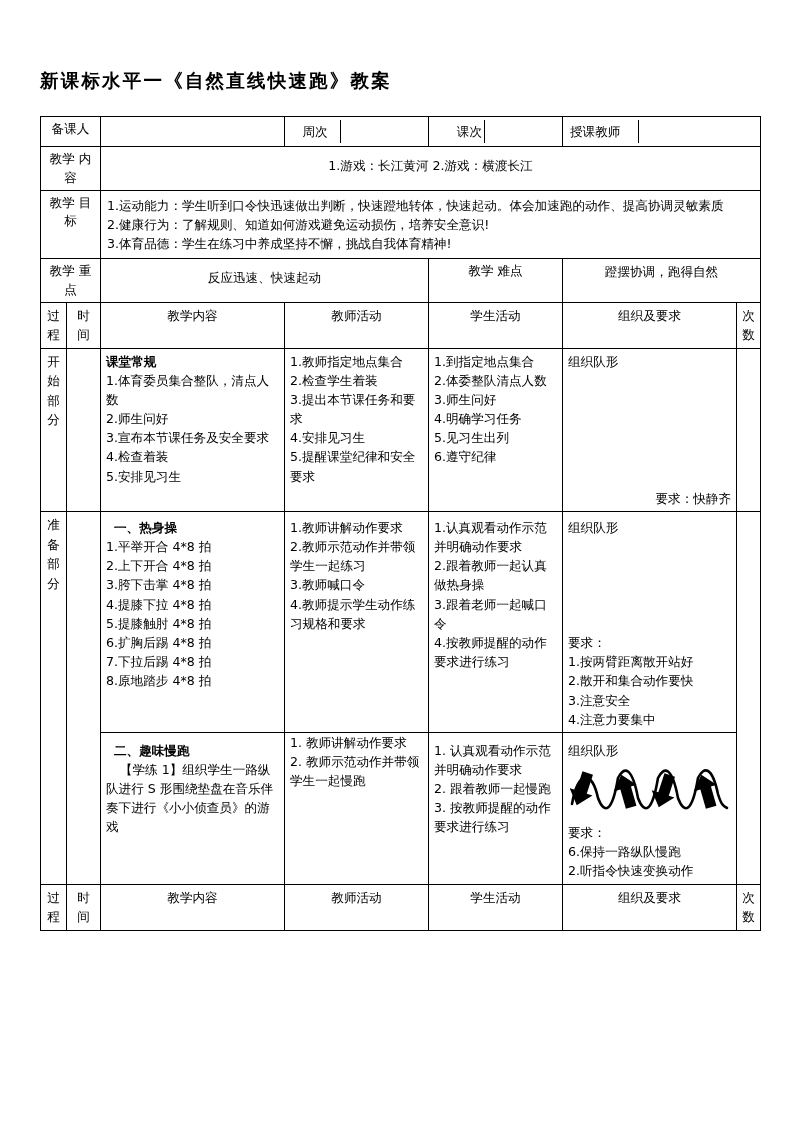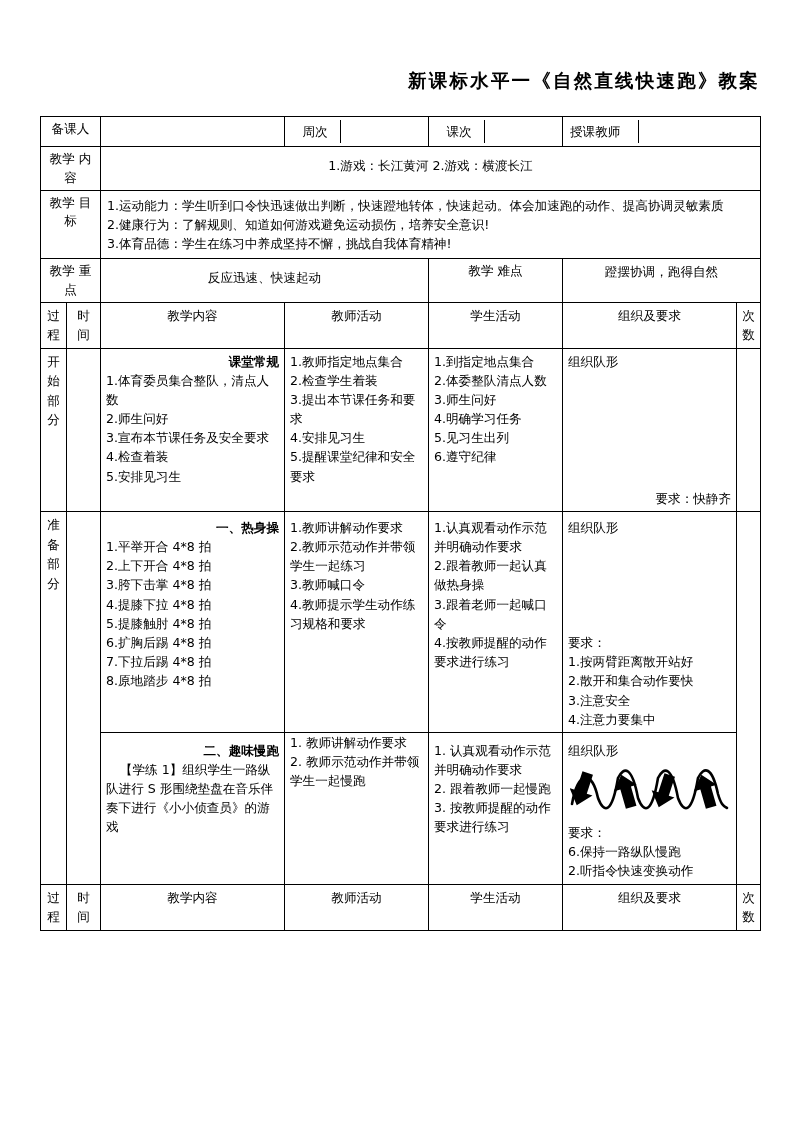--- a/index.html
+++ b/index.html
@@ -16,21 +16,21 @@
     overflow: hidden;
   }
   .page {
     width: 800px;
     height: 1131px;
     box-sizing: border-box;
     padding: 0 40px;
     position: relative;
   }
   .doc-title {
-    text-align: right;
+    text-align: left;
     font-size: 18.5px;
     font-weight: bold;
     letter-spacing: 2.2px;
     margin: 0;
     padding-top: 70px;
     padding-bottom: 24px;
     line-height: 1.2;
   }
   table.lesson {
     border-collapse: collapse;
@@ -56,21 +56,21 @@
   .vert-label {
     text-align: center;
     vertical-align: middle;
     line-height: 1.55;
     font-size: 12.6px;
     padding: 3px 2px;
   }
   .vert-label span {
     display: block;
   }
-  .bold { font-weight: bold; text-align: right; }
+  .bold { font-weight: bold; }
   .cell-lines > div { white-space: normal; }
   .org-cell {
     position: relative;
     vertical-align: top;
   }
   .org-title {
     text-align: left;
     display: block;
   }
   .org-req-center {
@@ -114,21 +114,21 @@
               <td style="border:0;border-right:1px solid #000;width:46px;text-align:center;padding:2px">周次</td>
               <td style="border:0;padding:2px"></td>
             </tr>
           </tbody>
             </table>
         </td>
         <td class="c-mid t-center">
           <table style="width:100%;border-collapse:collapse;border:0">
             <tbody>
                 <tr>
-              <td style="border:0;border-right:1px solid #000;width:46px;text-align:center;padding:2px">课次</td>
+              <td style="border:0;border-right:1px solid #000;width:46px;text-align:right;padding:2px">课次</td>
               <td style="border:0;padding:2px"></td>
             </tr>
           </tbody>
             </table>
         </td>
         <td colspan="2" class="c-mid t-center">
           <table style="width:100%;border-collapse:collapse;border:0">
             <tbody>
                 <tr>
               <td style="border:0;border-right:1px solid #000;width:66px;text-align:left;padding:2px">授课教师</td>

